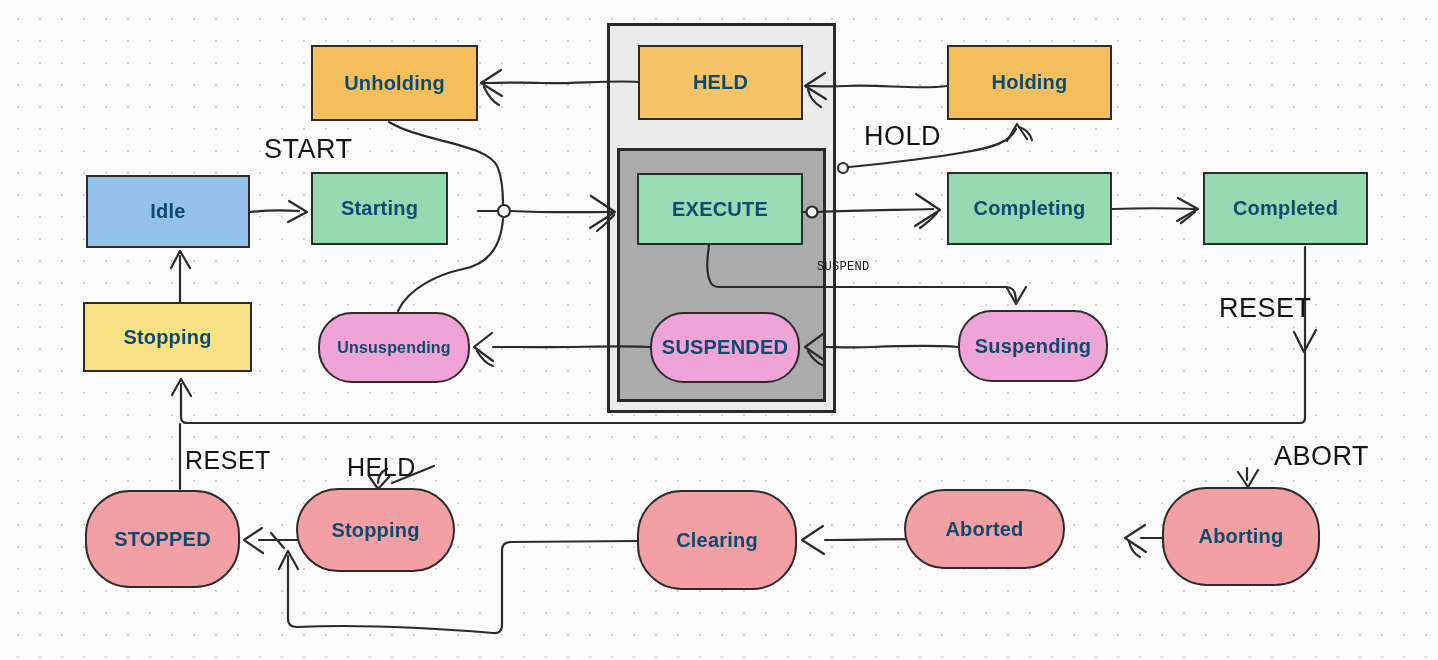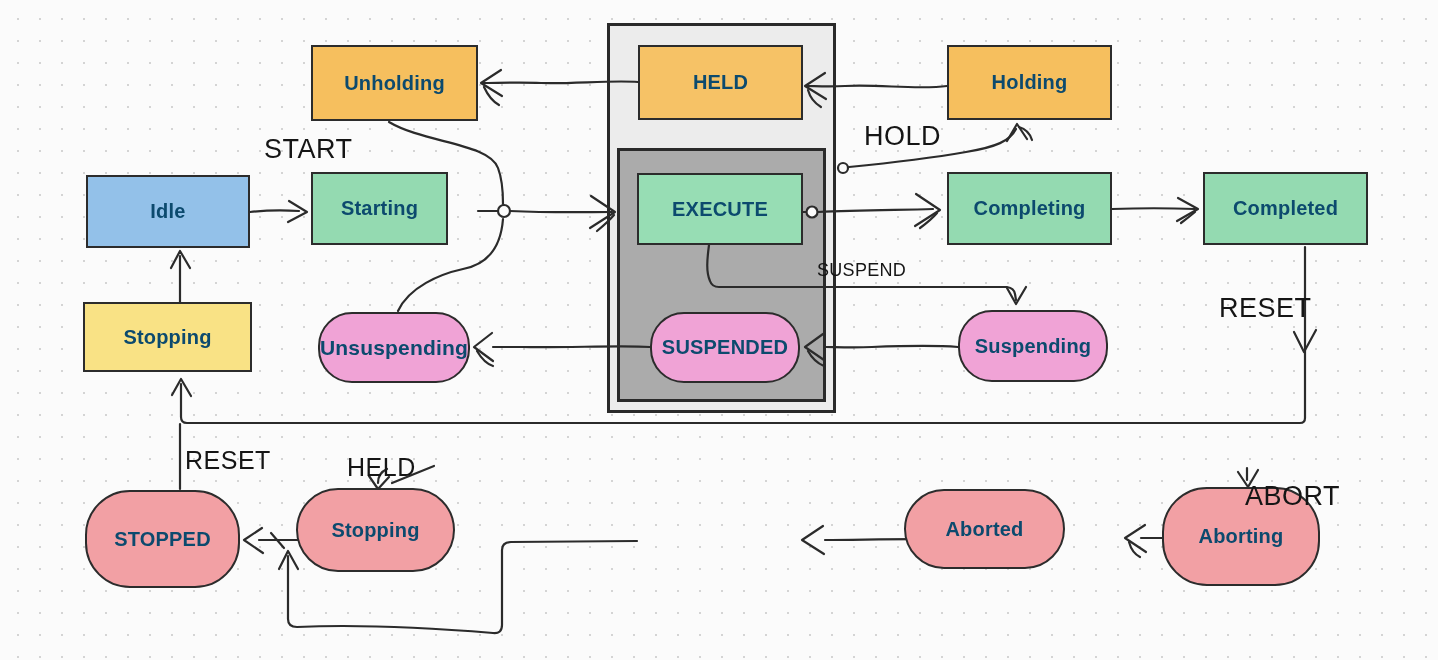--- a/index.html
+++ b/index.html
@@ -17,27 +17,27 @@
   .wires circle{fill:#FBFBFB;stroke:#2b2b2b;stroke-width:2.2;}
   .node{
     position:absolute;z-index:3;box-sizing:border-box;
     border:2.5px solid #2c2c2c;
     display:flex;align-items:center;justify-content:center;
     font-weight:700;font-size:20px;color:#0c4a6e;letter-spacing:.2px;
   }
   .pill-mid{border-radius:34px;}
   .pill-big{border-radius:45px;}
   .node .lbl{white-space:nowrap;}
-  .small-lbl{font-size:21px;}
+  .small-lbl{font-size:16px;}
   .evt{
     position:absolute;z-index:4;color:#151515;font-weight:400;
     font-size:27px;letter-spacing:.5px;white-space:nowrap;
   }
   .evt.sm{font-size:25px;}
-  .evt.xs{font-size:18px;letter-spacing:.3px;}
+  .evt.xs{font-size:12px;letter-spacing:.3px;font-family:Liberation Mono, monospace;}
 </style>
 </head>
 <body>
 
 <div class="canvas">
 
   <div class="container" style="left: 607px; top: 23px; width: 229px; height: 390px; background-color: rgb(236, 236, 236);"></div>
   <div class="container" style="left: 617px; top: 148px; width: 209px; height: 254px; background-color: rgb(171, 171, 171);"></div>
 
   <svg class="wires" width="1438" height="660" viewBox="0 0 1438 660">
@@ -180,29 +180,32 @@
   </div>
   <div class="node pill-mid" style="left: 958px; top: 310px; width: 150px; height: 72px; background-color: rgb(240, 163, 214);">
     <span class="lbl">Suspending</span>
   </div>
 
   <div class="node pill-big" style="left: 85px; top: 490px; width: 155px; height: 98px; background-color: rgb(242, 160, 164);">
     <span class="lbl">STOPPED</span>
   </div>
   <div class="node pill-big" style="left: 296px; top: 488px; width: 159px; height: 84px; background-color: rgb(242, 160, 164);">
     <span class="lbl">Stopping</span>
+  </div>
+  <div class="node pill-big" style="left: 637px; top: 490px; width: 160px; height: 100px; background-color: rgb(242, 160, 164);">
+    <span class="lbl">Clearing</span>
   </div>
   <div class="node pill-big" style="left: 904px; top: 489px; width: 161px; height: 80px; background-color: rgb(242, 160, 164);">
     <span class="lbl">Aborted</span>
   </div>
   <div class="node pill-big" style="left: 1162px; top: 487px; width: 158px; height: 99px; background-color: rgb(242, 160, 164);">
     <span class="lbl">Aborting</span>
   </div>
 
   <div class="evt" style="left:264px;top:134px;">START</div>
   <div class="evt" style="left:864px;top:121px;">HOLD</div>
   <div class="evt xs" style="left:817px;top:260px;">SUSPEND</div>
   <div class="evt" style="left:1219px;top:293px;">RESET</div>
   <div class="evt sm" style="left:185px;top:446px;">RESET</div>
   <div class="evt sm" style="left:347px;top:453px;">HELD</div>
-  <div class="evt" style="left:1245px;top:441px;margin-top:40px;">ABORT</div>
+  <div class="evt" style="left:1274px;top:441px;">ABORT</div>
 
 </div>
 
 </body></html>

